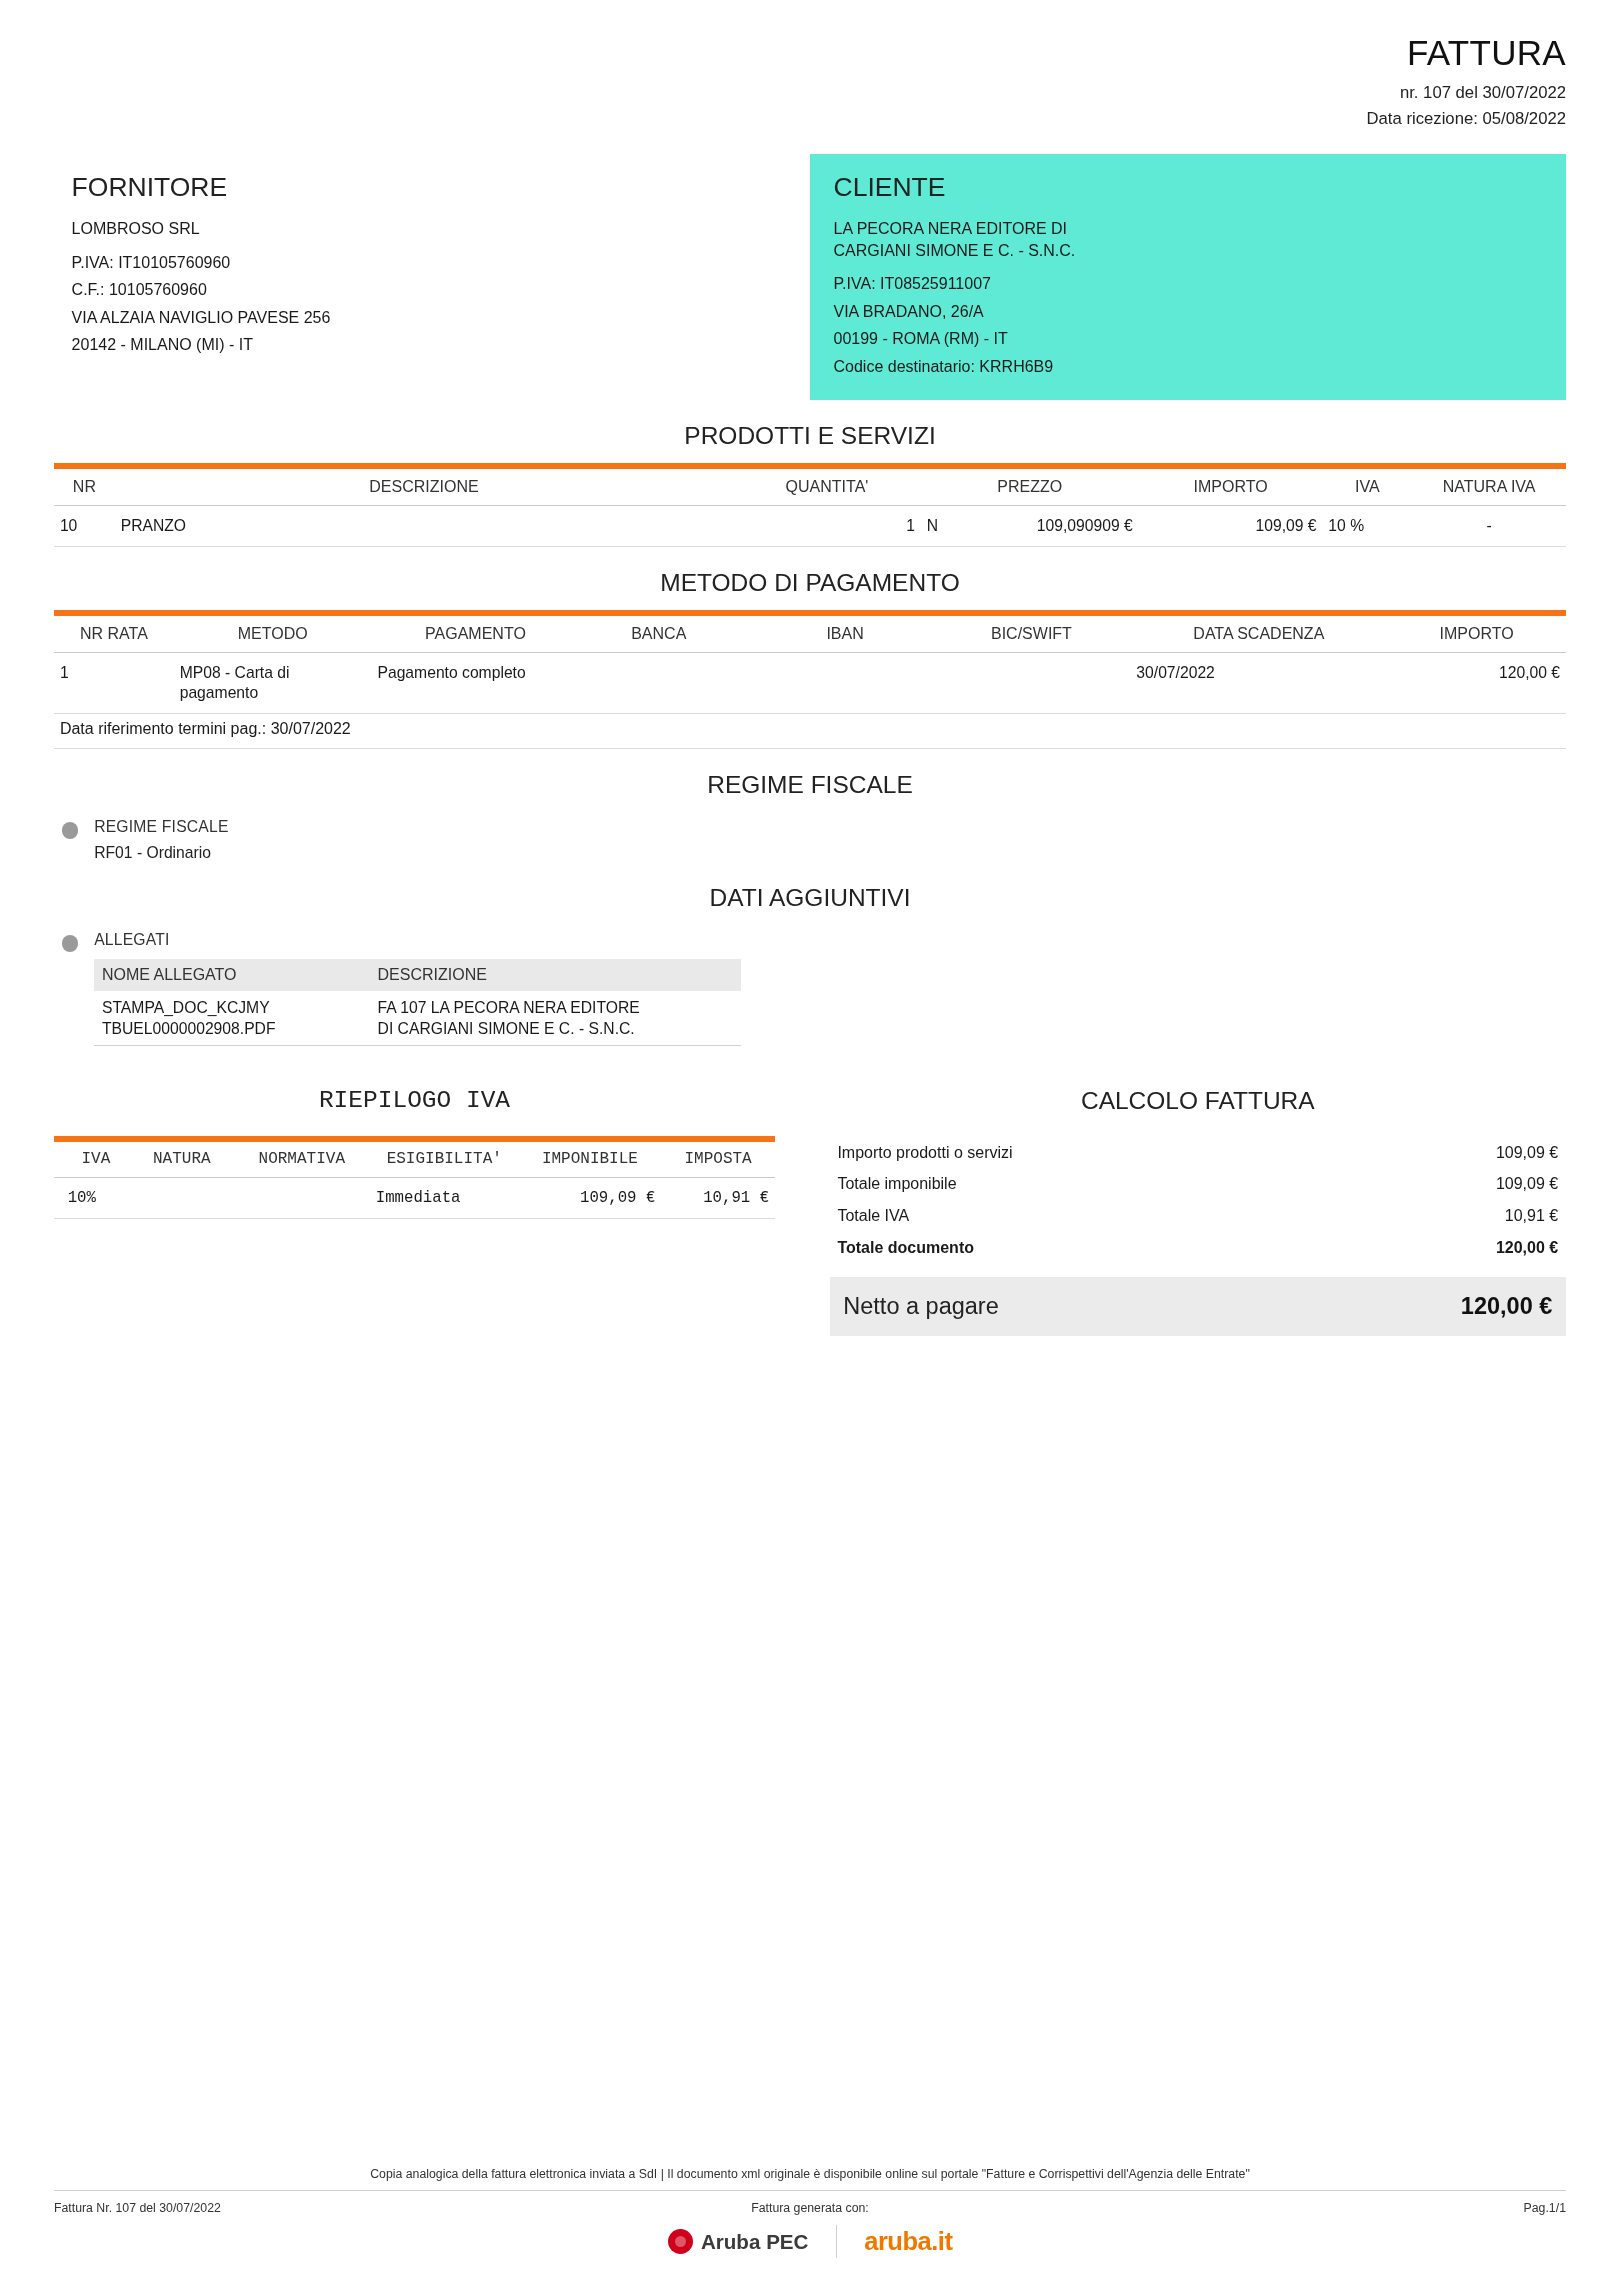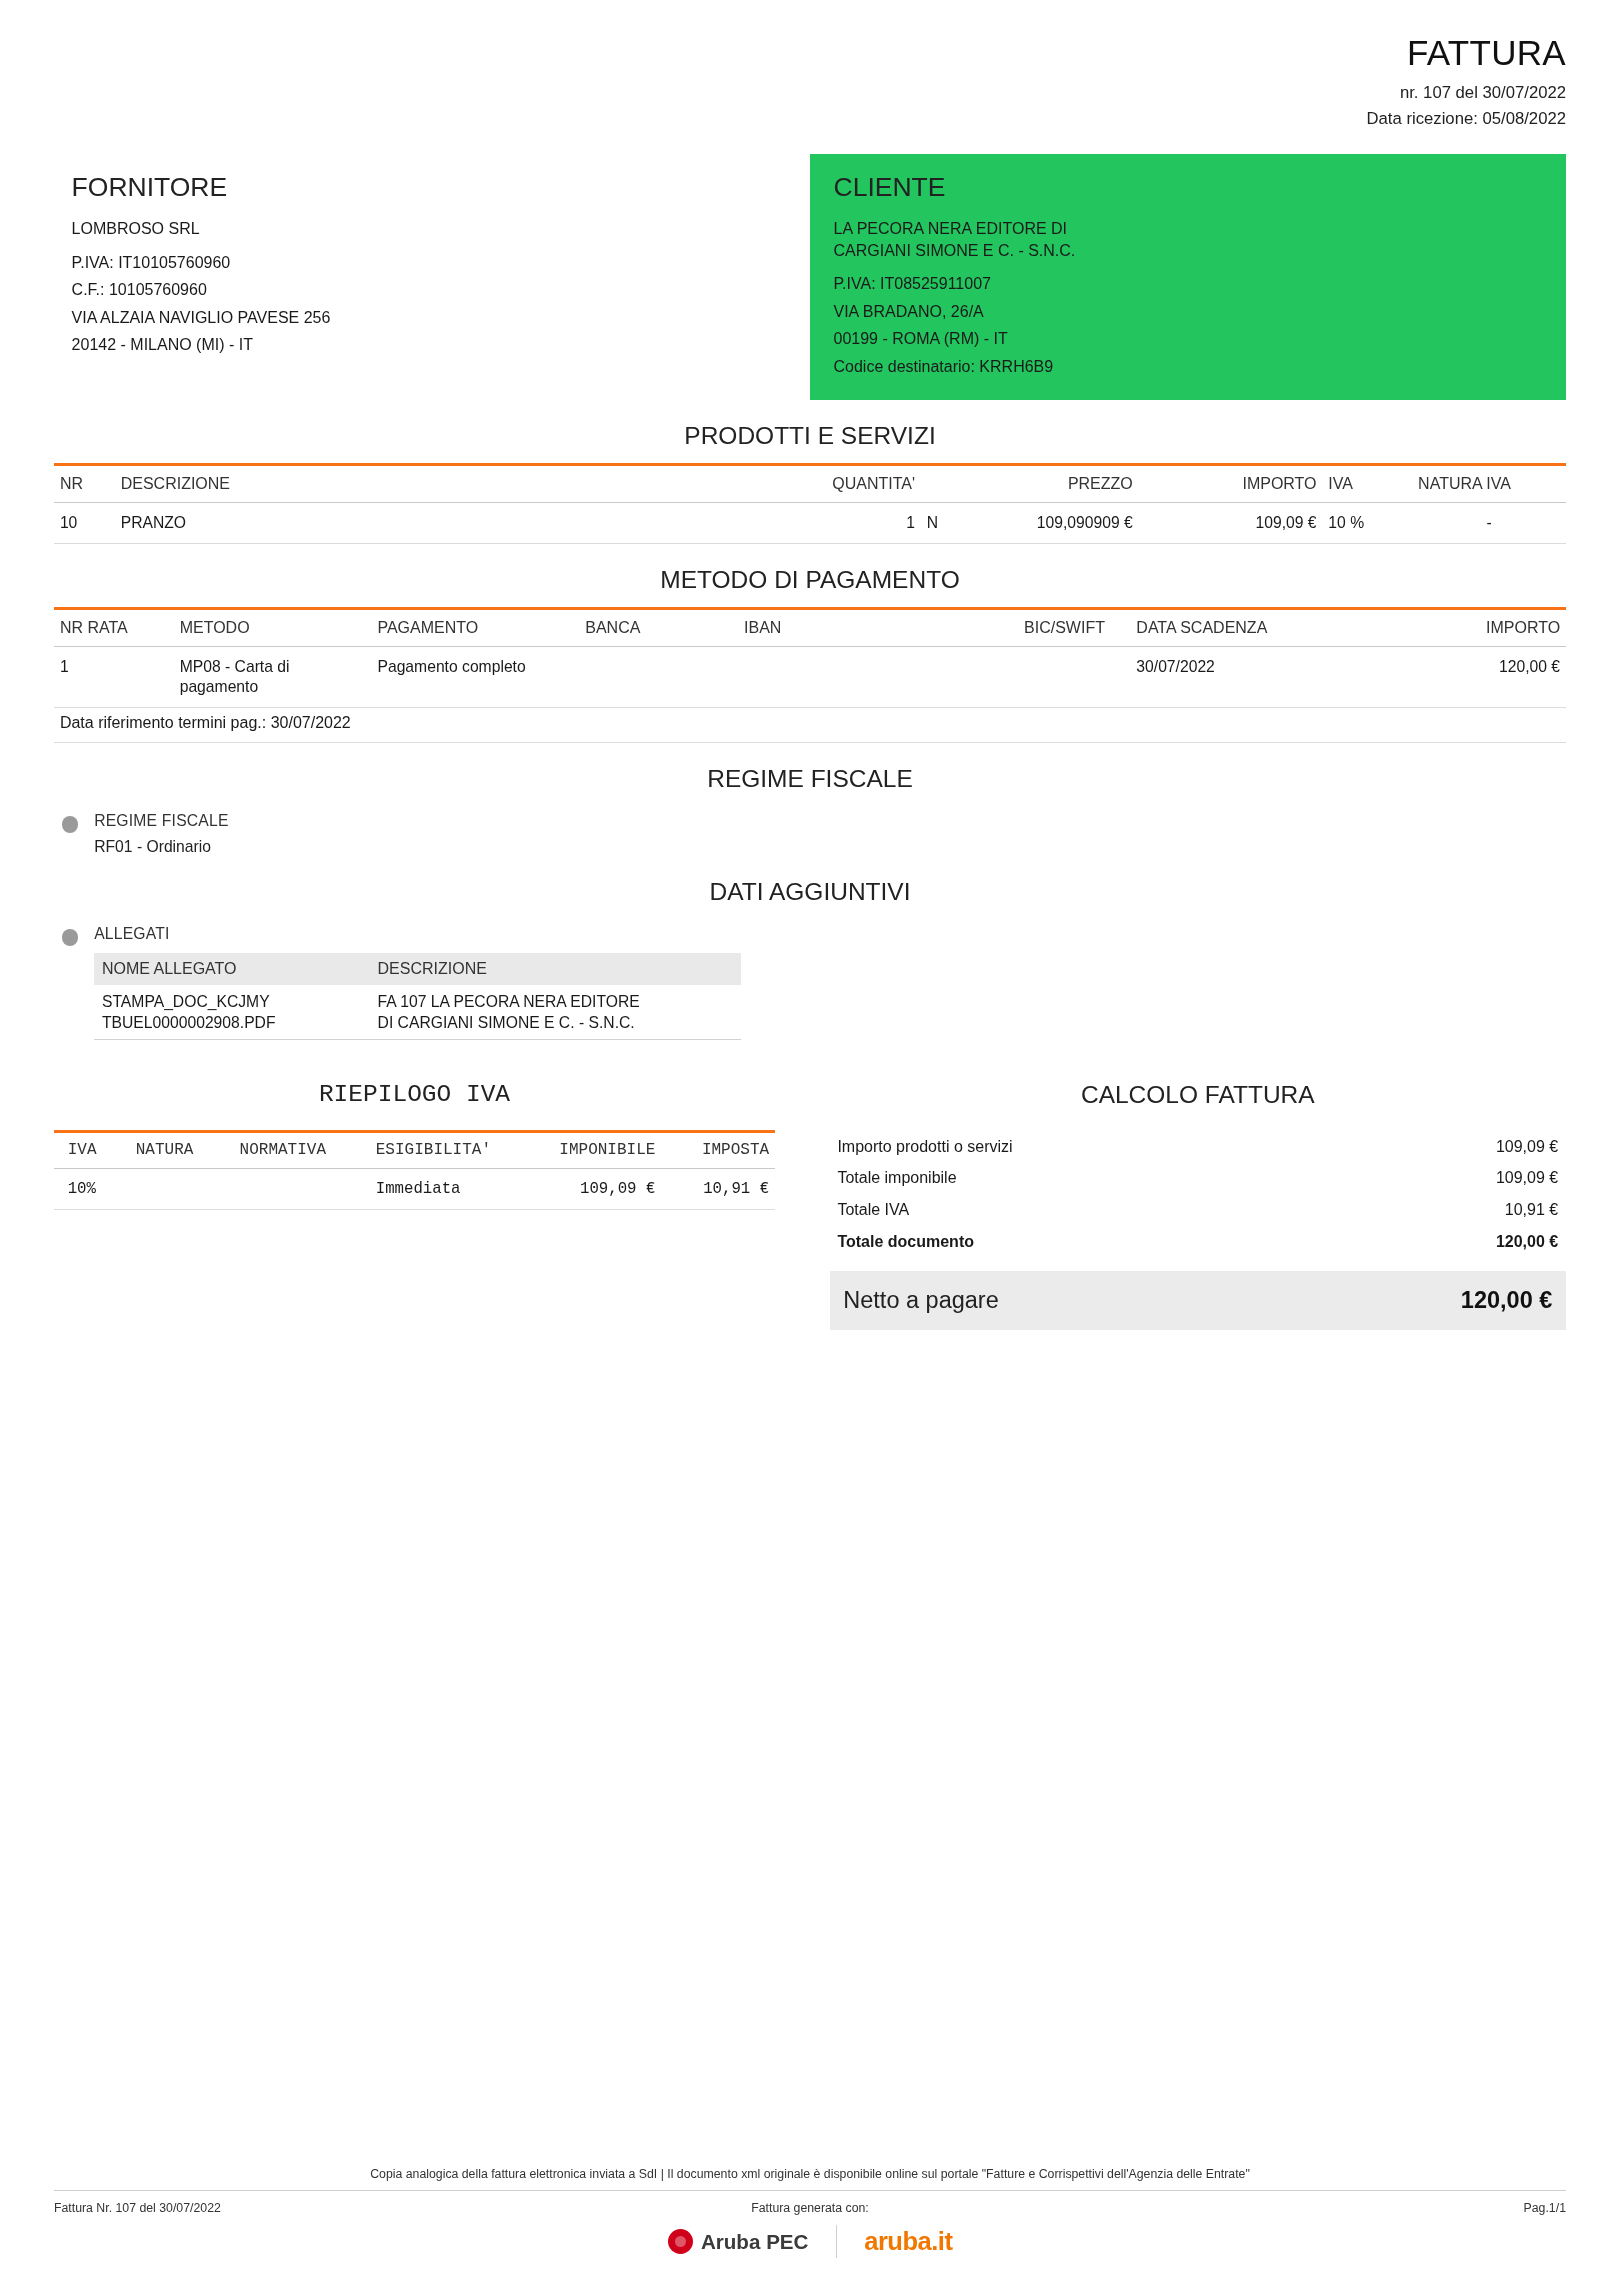--- a/index.html
+++ b/index.html
@@ -50,21 +50,21 @@
     margin-top: 25.5px;
   }
   .party {
     width: 50%;
     box-sizing: border-box;
   }
   .party.supplier {
     padding: 17.6px 23.5px 19.6px 17.6px;
   }
   .party.customer {
-    background: #22c55e;
+    background: #5eead4;
     padding: 17.6px 23.5px 19.6px 23.5px;
   }
   .party-title {
     font-size: 26.5px;
     color: #222;
     margin-bottom: 15.7px;
   }
   .party-name {
     font-size: 16px;
     font-weight: normal;
@@ -89,24 +89,25 @@
   table {
     border-collapse: collapse;
     width: 100%;
     font-size: 15.7px;
   }
   .tbl thead th {
     font-weight: normal;
     color: #333;
     font-size: 16px;
     padding: 8.8px 5.9px;
-    border-top: 3px solid #f97316;
+    border-top: 6px solid #f97316;
     border-bottom: 1px solid #c9c9c9;
     background: #fff;
     white-space: nowrap;
+    text-align: center;
   }
   .tbl tbody td {
     padding: 9.8px 5.9px;
     border-bottom: 1px solid #dcdcdc;
     vertical-align: top;
     line-height: 1.3;
   }
   .ta-l { text-align: left; }
   .ta-r { text-align: right; }
   .ta-c { text-align: center; }

